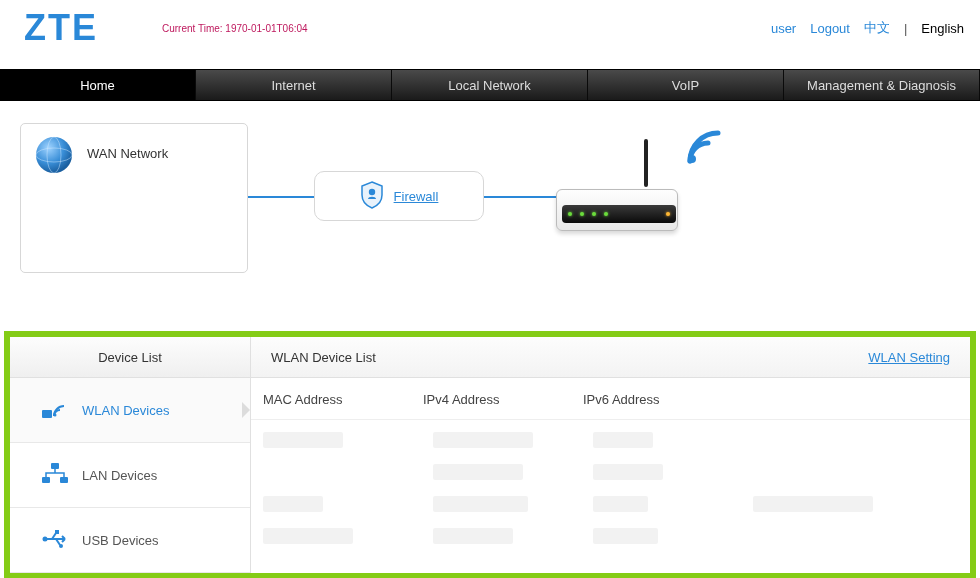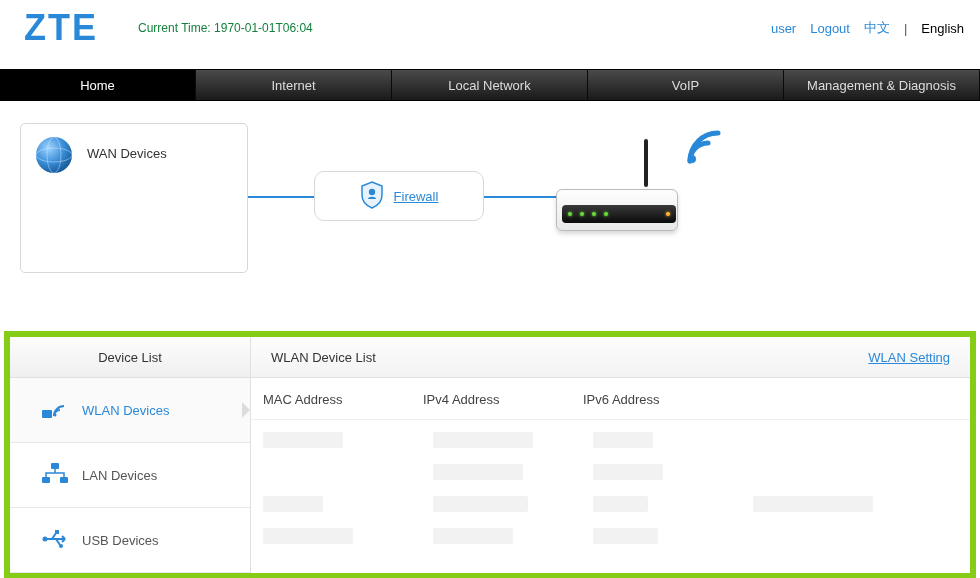--- a/index.html
+++ b/index.html
@@ -20,23 +20,24 @@
     padding: 0 16px 13px 24px;
   }
   .logo {
     font-size: 36px;
     font-weight: 700;
     color: #2a88d8;
     letter-spacing: 2px;
     margin-right: 40px;
   }
   .current-time {
-    color: #15803d;
-    font-size: 12px;
+    color: #be185d;
+    font-size: 10px;
     flex: 1;
+    margin-left: 24px;
   }
   .header-links {
     display: flex;
     align-items: center;
     gap: 14px;
     font-size: 13px;
   }
   .header-links a { color: #2a88d8; }
   .header-links span.sep { color: #555; }
   .header-links .lang-en { color: #000; }
@@ -272,21 +273,21 @@
             <stop offset="0%" stop-color="#9fd3ff"></stop>
             <stop offset="60%" stop-color="#3a8fd8"></stop>
             <stop offset="100%" stop-color="#1a5fa0"></stop>
           </radialGradient>
         </defs>
         <circle cx="21" cy="21" r="18" fill="url(#g1)"></circle>
         <ellipse cx="21" cy="21" rx="18" ry="7" fill="none" stroke="#cfe8ff" stroke-width="0.8" opacity="0.6"></ellipse>
         <ellipse cx="21" cy="21" rx="7" ry="18" fill="none" stroke="#cfe8ff" stroke-width="0.8" opacity="0.6"></ellipse>
       </svg>
     </span>
-    <span class="wan-label">WAN Devices</span>
+    <span class="wan-label">WAN Network</span>
   </div>
 
   <div class="conn-line conn1"></div>
 
   <div class="node-box fw-box">
     <span>
       <svg width="24" height="28" viewBox="0 0 24 28">
         <path d="M12 1 L22 5 V14 C22 21 17 25 12 27 C7 25 2 21 2 14 V5 Z" fill="#e8f2fb" stroke="#2a88d8" stroke-width="1.5"></path>
         <circle cx="12" cy="11" r="3.2" fill="#2a88d8"></circle>
         <path d="M8 18 C8 15 16 15 16 18" fill="#2a88d8"></path>

